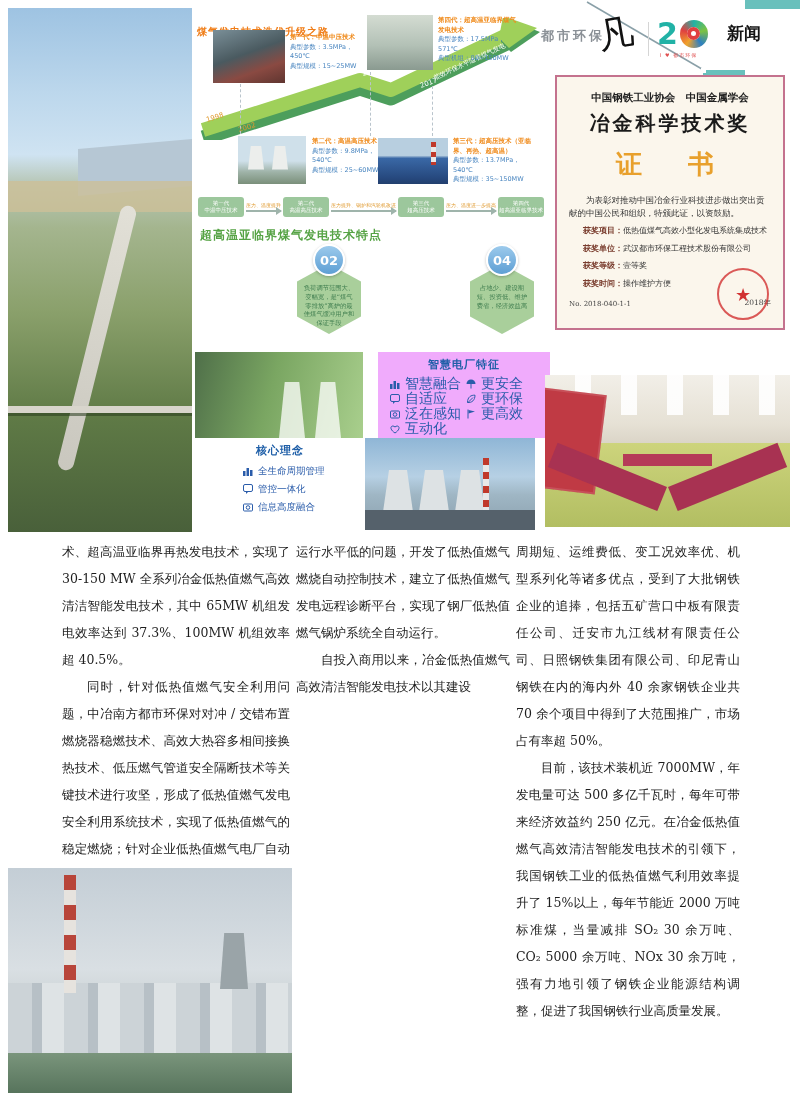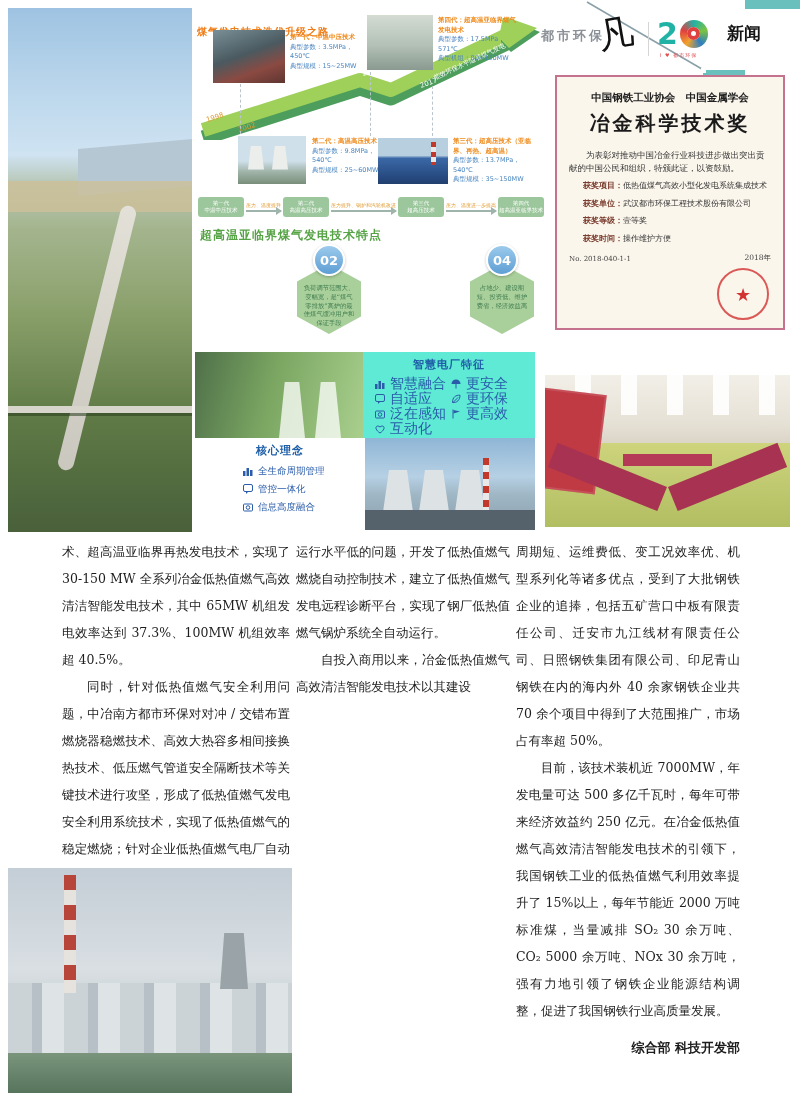--- a/index.html
+++ b/index.html
@@ -69,21 +69,21 @@
       color:#3f7d4f;font-size:6.3px;line-height:1.4;text-align:center;padding:20px 6px 0;box-sizing:border-box;}
   .hex .num{position:absolute;left:16px;top:0;width:32px;height:32px;border-radius:50%;
       background:linear-gradient(180deg,#9ccaec,#5e9fd4);border:2px solid #fff;box-sizing:border-box;
       color:#fff;font-weight:bold;font-size:13px;display:flex;align-items:center;justify-content:center;
       box-shadow:0 1px 3px rgba(0,0,0,.25);}
   .hx1{left:210px;top:244px;}.hx2{left:297px;top:244px;}.hx3{left:388px;top:244px;}.hx4{left:470px;top:244px;}
 
   
   .sp-img1{left:195px;top:352px;width:168px;height:86px;background:linear-gradient(105deg,#4f6f49,#7aa662 45%,#a9cf8d);overflow:hidden;}
   .sp-img1 .t{position:absolute;bottom:0;width:26px;height:56px;background:rgba(255,255,255,.75);clip-path:polygon(22% 0,78% 0,100% 100%,0 100%);}
-  .sp-panel{left:363px;top:352px;width:172px;height:86px;background:#5eead4;}
+  .sp-panel{left:378px;top:352px;width:172px;height:86px;background:#f0abfc;}
   .sp-title{width:100%;text-align:center;color:#1f5fa8;font-size:11px;font-weight:bold;margin-top:5px;letter-spacing:1px;}
   .sp-cols{display:flex;padding:4px 8px 0 12px;}
   .sp-col{flex:1;}
   .sp-item{display:flex;align-items:center;gap:5px;color:#2a5caa;font-size:14px;height:15px;}
   .sp-item svg{flex:0 0 auto;}
   .core-panel{left:195px;top:438px;width:170px;height:92px;background:#fff;}
   .core-list{padding:4px 0 0 48px;}
   .core-list .sp-item{height:18px;font-size:9.5px;}
   .sp-img2{left:365px;top:438px;width:170px;height:92px;background:linear-gradient(180deg,#8fb6d6 0%,#b6d0e4 42%,#9fb6c4 62%,#8aa0ae);overflow:hidden;}
   .sp-img2 .ct{position:absolute;bottom:18px;width:30px;height:42px;background:#dde2e4;clip-path:polygon(20% 0,80% 0,100% 100%,0 100%);}
@@ -360,20 +360,21 @@
     <div class="ct" style="left:18px;"></div>
     <div class="ct" style="left:54px;"></div>
     <div class="ct" style="left:90px;"></div>
     <div class="ch"></div>
     <div class="base"></div>
   </div>
 
   <div class="abs cert">
     <div class="orgs">中国钢铁工业协会　中国金属学会</div>
     <div class="award">冶金科学技术奖</div>
+    <div class="word">证　书</div>
     <div class="body">为表彰对推动中国冶金行业科技进步做出突出贡献的中国公民和组织，特颁此证，以资鼓励。</div>
     <div class="frow"><span class="fl">获奖项目：</span><span class="fv">低热值煤气高效小型化发电系统集成技术</span></div>
     <div class="frow"><span class="fl">获奖单位：</span><span class="fv">武汉都市环保工程技术股份有限公司</span></div>
     <div class="frow"><span class="fl">获奖等级：</span><span class="fv">壹等奖</span></div>
     <div class="frow"><span class="fl">获奖时间：</span><span class="fv">操作维护方便</span></div>
     <div class="bottom">
       <span class="serial">No. 2018-040-1-1</span>
       <span class="date">2018年</span>
     </div>
     <div class="seal">
@@ -394,21 +395,20 @@
     <p class="cont">术、超高温亚临界再热发电技术，实现了 30-150 MW 全系列冶金低热值燃气高效清洁智能发电技术，其中 65MW 机组发电效率达到 37.3%、100MW 机组效率超 40.5%。</p>
     <p>同时，针对低热值燃气安全利用问题，中冶南方都市环保对对冲 / 交错布置燃烧器稳燃技术、高效大热容多相间接换热技术、低压燃气管道安全隔断技术等关键技术进行攻坚，形成了低热值燃气发电安全利用系统技术，实现了低热值燃气的稳定燃烧；针对企业低热值燃气电厂自动化</p>
   </div>
   <div class="col c2">
     <p class="cont">运行水平低的问题，开发了低热值燃气燃烧自动控制技术，建立了低热值燃气发电远程诊断平台，实现了钢厂低热值燃气锅炉系统全自动运行。</p>
     <p>自投入商用以来，冶金低热值燃气高效清洁智能发电技术以其建设</p>
   </div>
   <div class="col c3">
     <p class="cont">周期短、运维费低、变工况效率优、机型系列化等诸多优点，受到了大批钢铁企业的追捧，包括五矿营口中板有限责任公司、迁安市九江线材有限责任公司、日照钢铁集团有限公司、印尼青山钢铁在内的海内外 40 余家钢铁企业共 70 余个项目中得到了大范围推广，市场占有率超 50%。</p>
     <p>目前，该技术装机近 7000MW，年发电量可达 500 多亿千瓦时，每年可带来经济效益约 250 亿元。在冶金低热值燃气高效清洁智能发电技术的引领下，我国钢铁工业的低热值燃气利用效率提升了 15%以上，每年节能近 2000 万吨标准煤，当量减排 SO₂ 30 余万吨、CO₂ 5000 余万吨、NOx 30 余万吨，强有力地引领了钢铁企业能源结构调整，促进了我国钢铁行业高质量发展。</p>
-    <div class="sig">综合部 科技开发部</div>
   </div>
 
   <div class="abs industrial">
     <div class="plant"></div>
     <div class="chimney"></div>
     <div class="tower"></div>
     <div class="field"></div>
   </div>
 
 </div>

